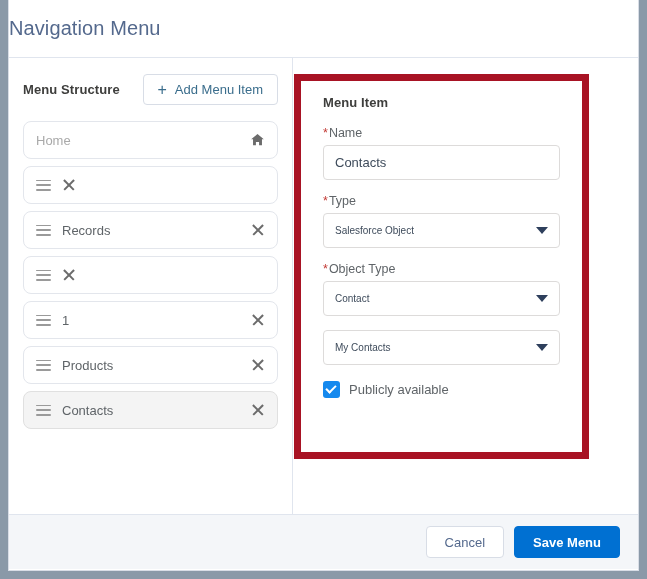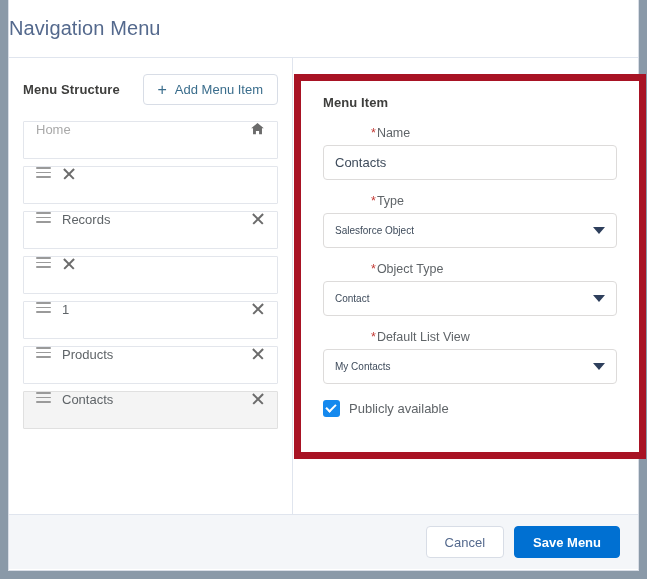--- a/index.html
+++ b/index.html
@@ -99,24 +99,24 @@
   }
 
   
   .menu-list {
     display: flex;
     flex-direction: column;
     gap: 7px;
   }
   .menu-row {
     display: flex;
-    align-items: flex-start;
+    align-items: center;
     height: 38px;
     border: 1px solid #e3e6ec;
-    border-radius: 1px;
+    border-radius: 8px;
     background: #ffffff;
     box-sizing: border-box;
     padding: 0 12px 0 12px;
     cursor: pointer;
   }
   .menu-row.is-selected {
     background: #f4f4f4;
     border-color: #e0e0e0;
   }
   .menu-row.is-home {
@@ -174,21 +174,21 @@
     flex: 0 0 auto;
     color: #6b6b6b;
     display: block;
   }
 
   
   .redbox {
     position: absolute;
     left: 1px;
     top: 16px;
-    width: 352px;
+    width: 295px;
     height: 385px;
     border: 7px solid #a81324;
     box-sizing: border-box;
     background: #ffffff;
   }
   .form-inner {
     padding: 14px 22px 0 22px;
   }
   .form-heading {
     font-size: 13px;
@@ -198,21 +198,20 @@
     letter-spacing: 0.1px;
   }
   .field {
     margin-bottom: 14px;
   }
   .field-label {
     font-size: 12.5px;
     color: #5f6468;
     margin-bottom: 5px;
     display: block;
-    margin-left: 48px;
   }
   .req {
     color: #c23934;
     margin-right: 1px;
   }
   .text-input,
   .select-box {
     width: 100%;
     height: 35px;
     box-sizing: border-box;
@@ -422,21 +421,20 @@
 
           <div class="field">
             <label class="field-label"><span class="req">*</span><span>Object Type</span></label>
             <div class="select-box">
               <span class="select-value">Contact</span>
               <span class="caret"></span>
             </div>
           </div>
 
           <div class="field">
-            <label class="field-label"><span class="req">*</span><span>Default List View</span></label>
             <div class="select-box">
               <span class="select-value">My Contacts</span>
               <span class="caret"></span>
             </div>
           </div>
 
           <div class="checkbox-row">
             <span class="checkbox-box"></span>
             <span class="checkbox-label">Publicly available</span>
           </div>

